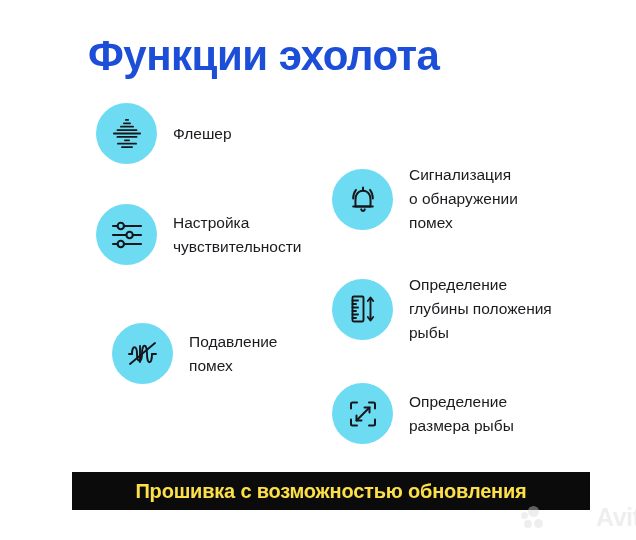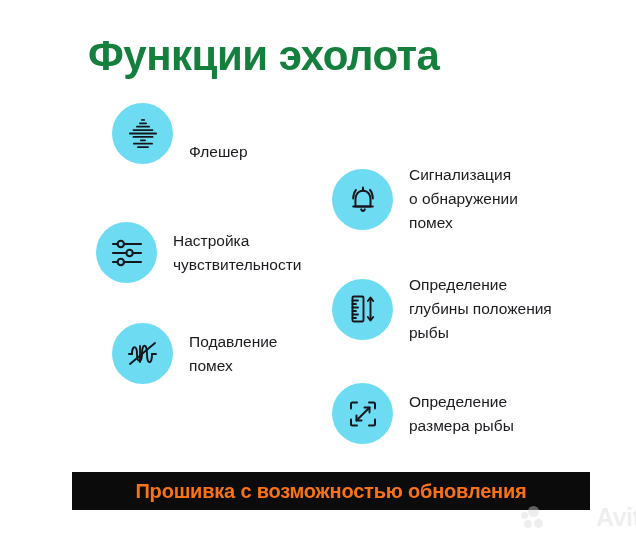--- a/index.html
+++ b/index.html
@@ -21,21 +21,21 @@
 
   
   #title {
     position: absolute;
     left: 88px;
     top: 30px;
     width: 500px;
     font-size: 42px;
     line-height: 52px;
     font-weight: bold;
-    color: #15803d;
+    color: #1d4ed8;
     letter-spacing: -0.5px;
     white-space: nowrap;
   }
 
   
   .feature {
     position: absolute;
     display: flex;
     align-items: center;
   }
@@ -54,43 +54,43 @@
   }
   .feature-label {
     margin-left: 16px;
     font-size: 15.5px;
     line-height: 24px;
     color: #1b1b1f;
     white-space: pre-line;
   }
 
   
-  #feat-flasher      { left: 112px; top: 103px; align-items: flex-end; }
-  #feat-sensitivity  { left: 96px; top: 222px; }
+  #feat-flasher      { left: 96px; top: 103px; }
+  #feat-sensitivity  { left: 96px; top: 204px; }
   #feat-noise        { left: 112px; top: 323px; }
 
   
   #feat-alarm  { left: 332px; top: 163px; }
   #feat-depth  { left: 332px; top: 273px; }
   #feat-size   { left: 332px; top: 383px; }
 
   
   #banner {
     position: absolute;
     left: 72px;
     top: 472px;
     width: 518px;
     height: 38px;
     background: #0b0b0c;
     display: flex;
     align-items: center;
     justify-content: center;
   }
   #banner-text {
-    color: #f97316;
+    color: #fde047;
     font-size: 20px;
     font-weight: bold;
     letter-spacing: -0.2px;
     white-space: nowrap;
   }
 
   
   #watermark {
     position: absolute;
     left: 521px;

